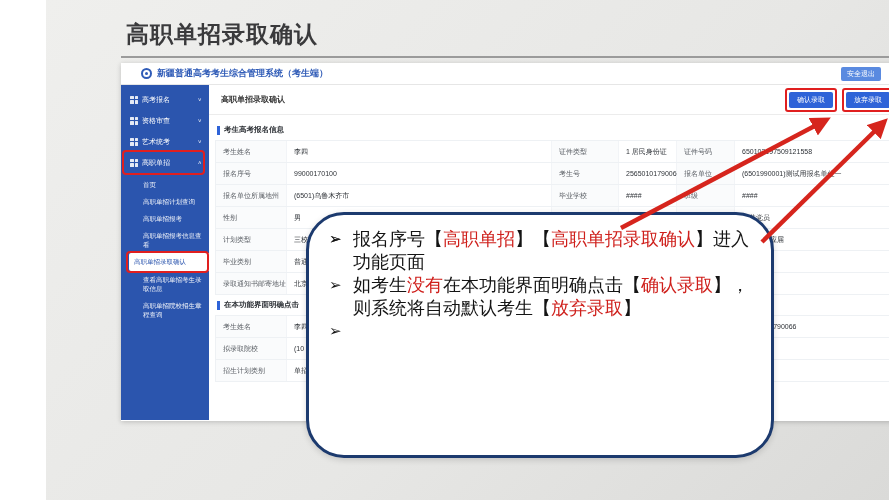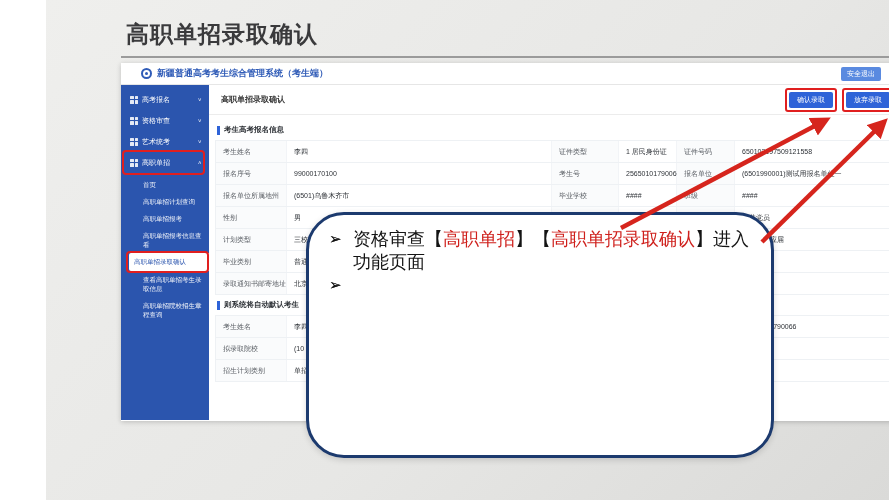--- a/index.html
+++ b/index.html
@@ -226,21 +226,21 @@
                 <div class="fcell flabel c0">录取通知书邮寄地址</div>
                 <div class="fcell fvalue c0">北京</div>
                 <div class="fcell flabel c1"></div>
                 <div class="fcell fvalue c1"></div>
                 <div class="fcell flabel c2"></div>
                 <div class="fcell fvalue c2"></div>
               </div>
             </div>
             <div class="sec-header">
               <span class="sec-bar"></span>
-              <span>则系统将自动默认考生</span>
+              <span>在本功能界面明确点击</span>
             </div>
             <div class="ftable">
               <div class="frow">
                 <div class="fcell flabel c0">考生姓名</div>
                 <div class="fcell fvalue c0">李四</div>
                 <div class="fcell flabel c1"></div>
                 <div class="fcell fvalue c1"></div>
                 <div class="fcell flabel c2"></div>
                 <div class="fcell fvalue c2">25650101790066</div>
               </div>
@@ -262,22 +262,22 @@
               </div>
             </div>
           </div>
       </div>
     </div>
   </div>
 
   <div class="bubble">
     <div class="bubble-list">
         <div class="bullet"><span class="bmark">➢</span></div>
-        <div class="bullet"><span class="bmark">➢</span><span class="btext"><span>资格审查【</span><span class="red">高职单招</span><span>】【</span><span class="red">高职单招录取确认</span><span>】进入功能页面</span></span></div>
-        <div class="bullet"><span class="bmark">➢</span></div>
+        <div class="bullet"><span class="bmark">➢</span><span class="btext"><span>报名序号【</span><span class="red">高职单招</span><span>】【</span><span class="red">高职单招录取确认</span><span>】进入功能页面</span></span></div>
+        <div class="bullet"><span class="bmark">➢</span><span class="btext"><span>如考生</span><span class="red">没有</span><span>在本功能界面明确点击【</span><span class="red">确认录取</span><span>】，则系统将自动默认考生【</span><span class="red">放弃录取</span><span>】</span></span></div>
         <div class="bullet"><span class="bmark">➢</span></div>
       </div>
   </div>
 
   <svg class="arrows" viewBox="0 0 889 500">
     <defs>
       <marker id="ah" markerWidth="4.4" markerHeight="4.4" refX="3.2" refY="2.2" orient="auto">
         <path d="M0,0 L4.4,2.2 L0,4.4 z" fill="#d6251d"></path>
       </marker>
     </defs>

